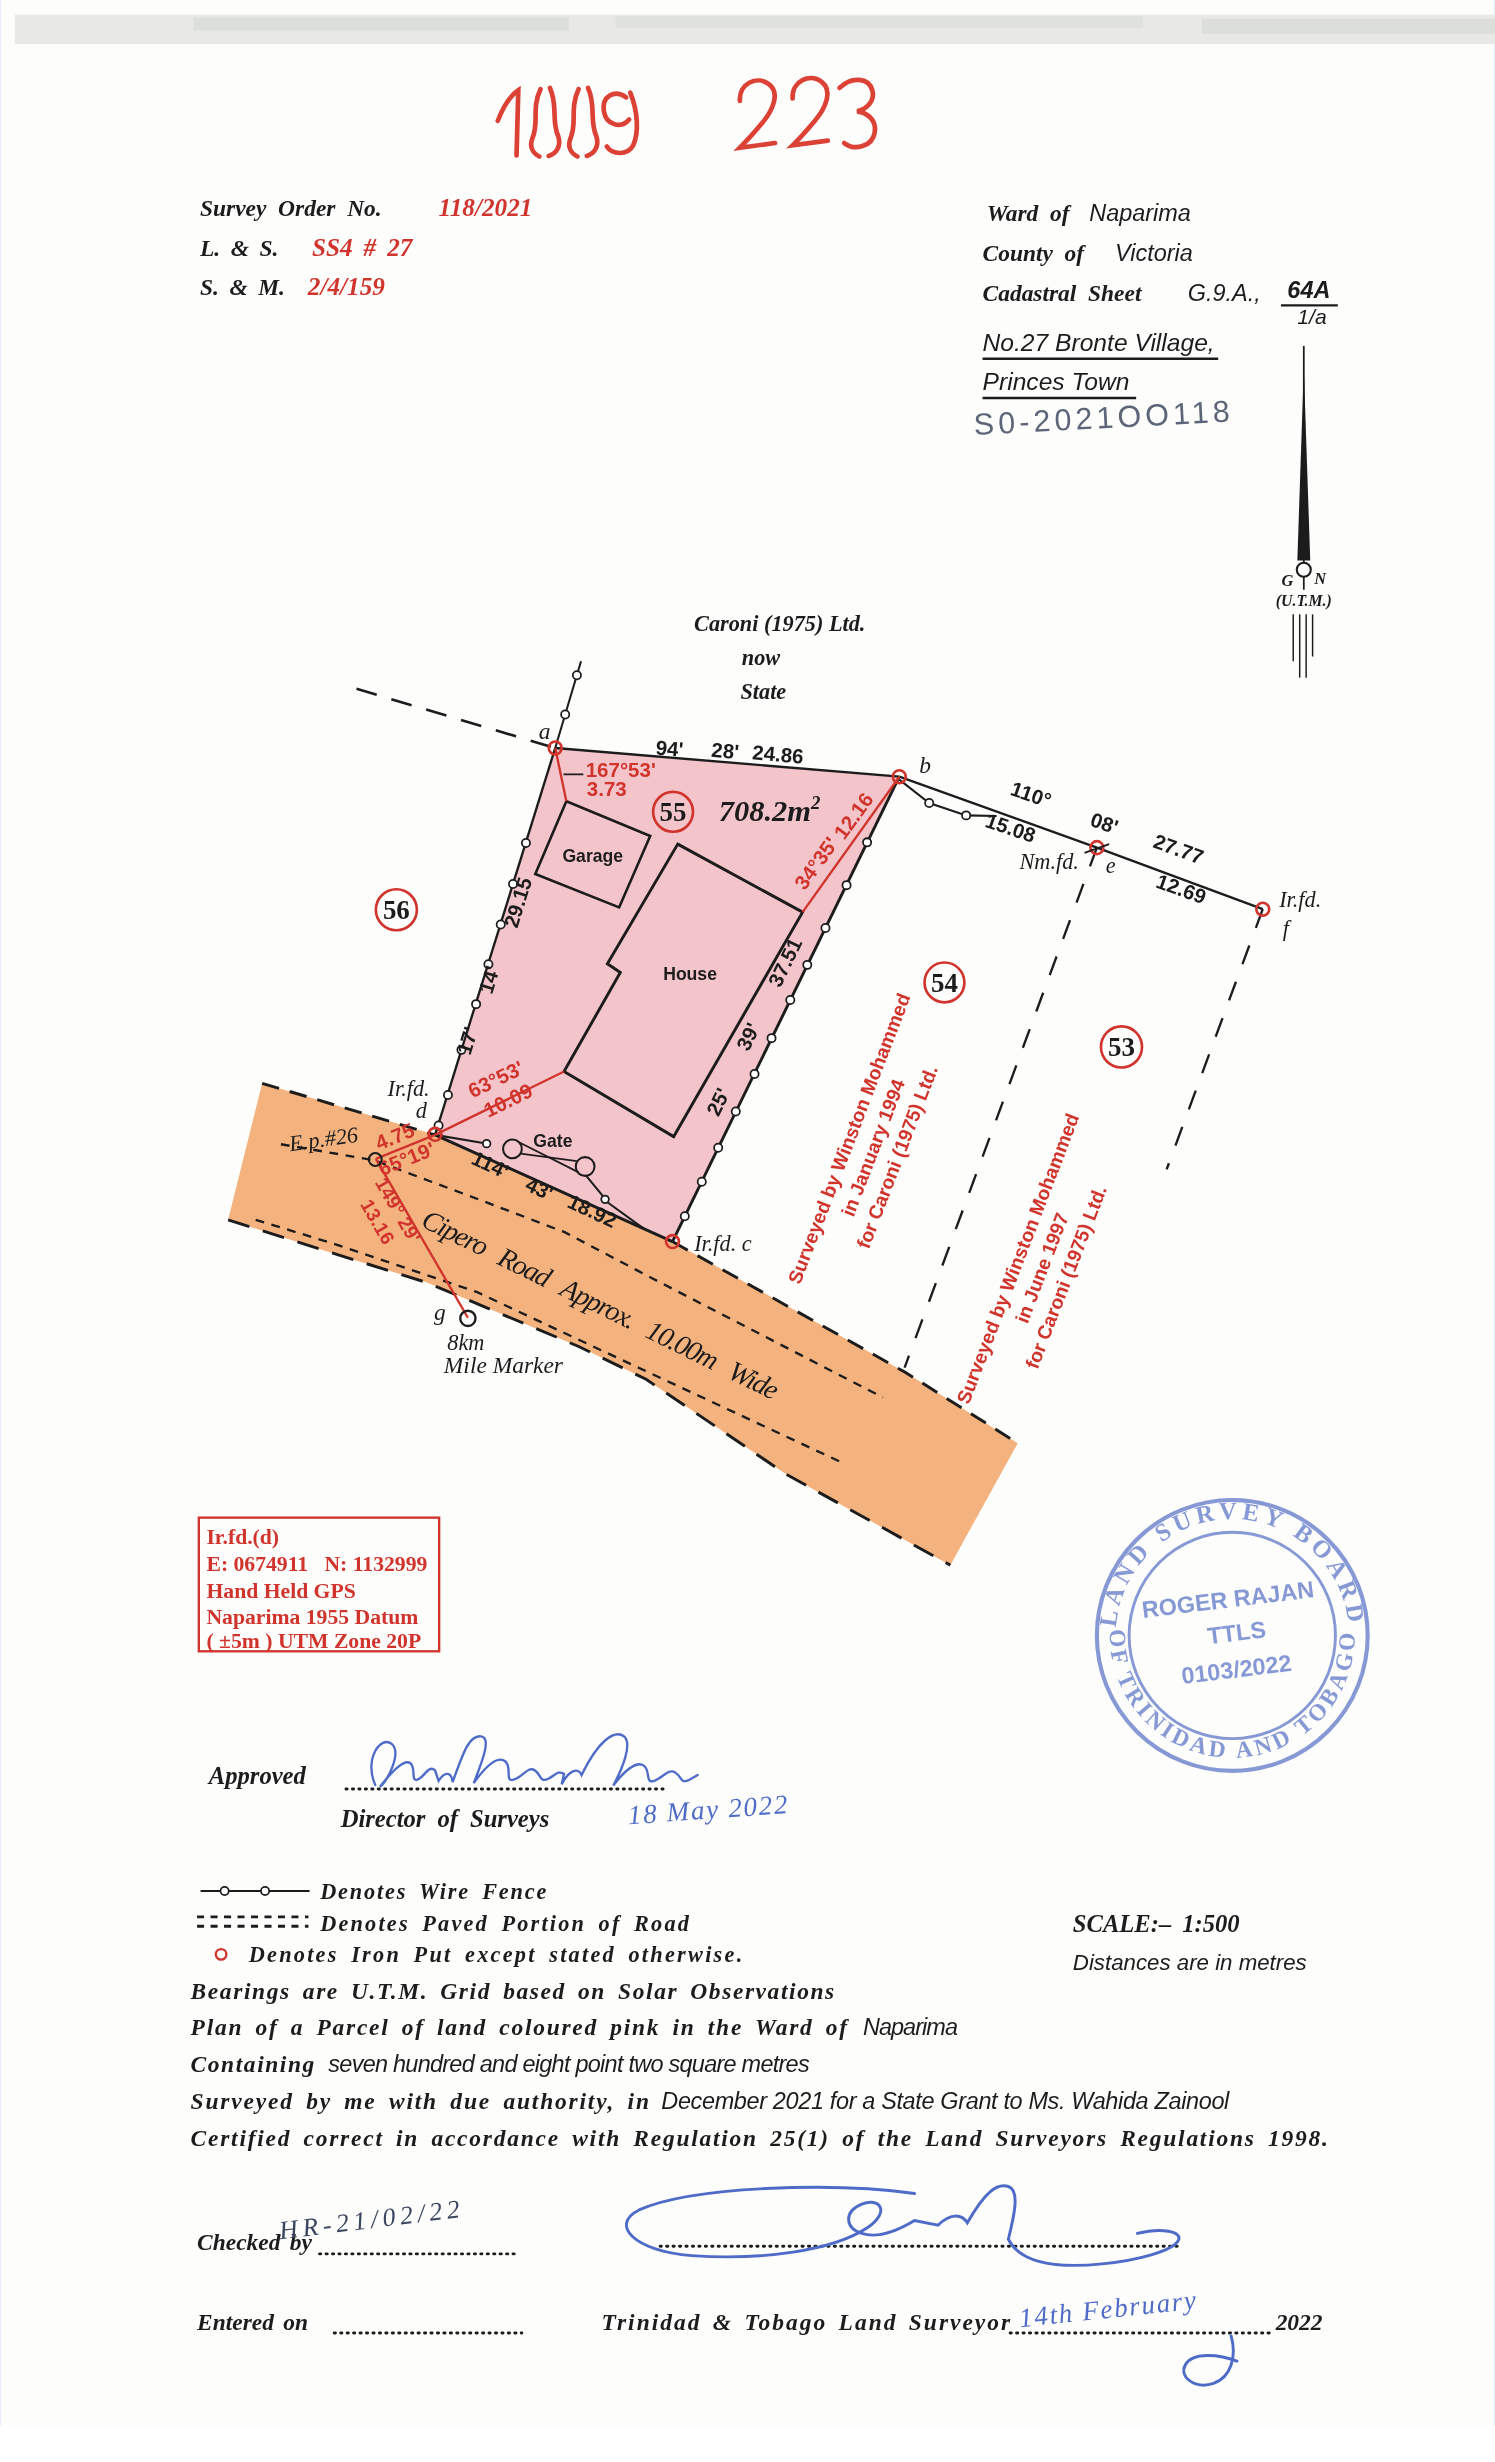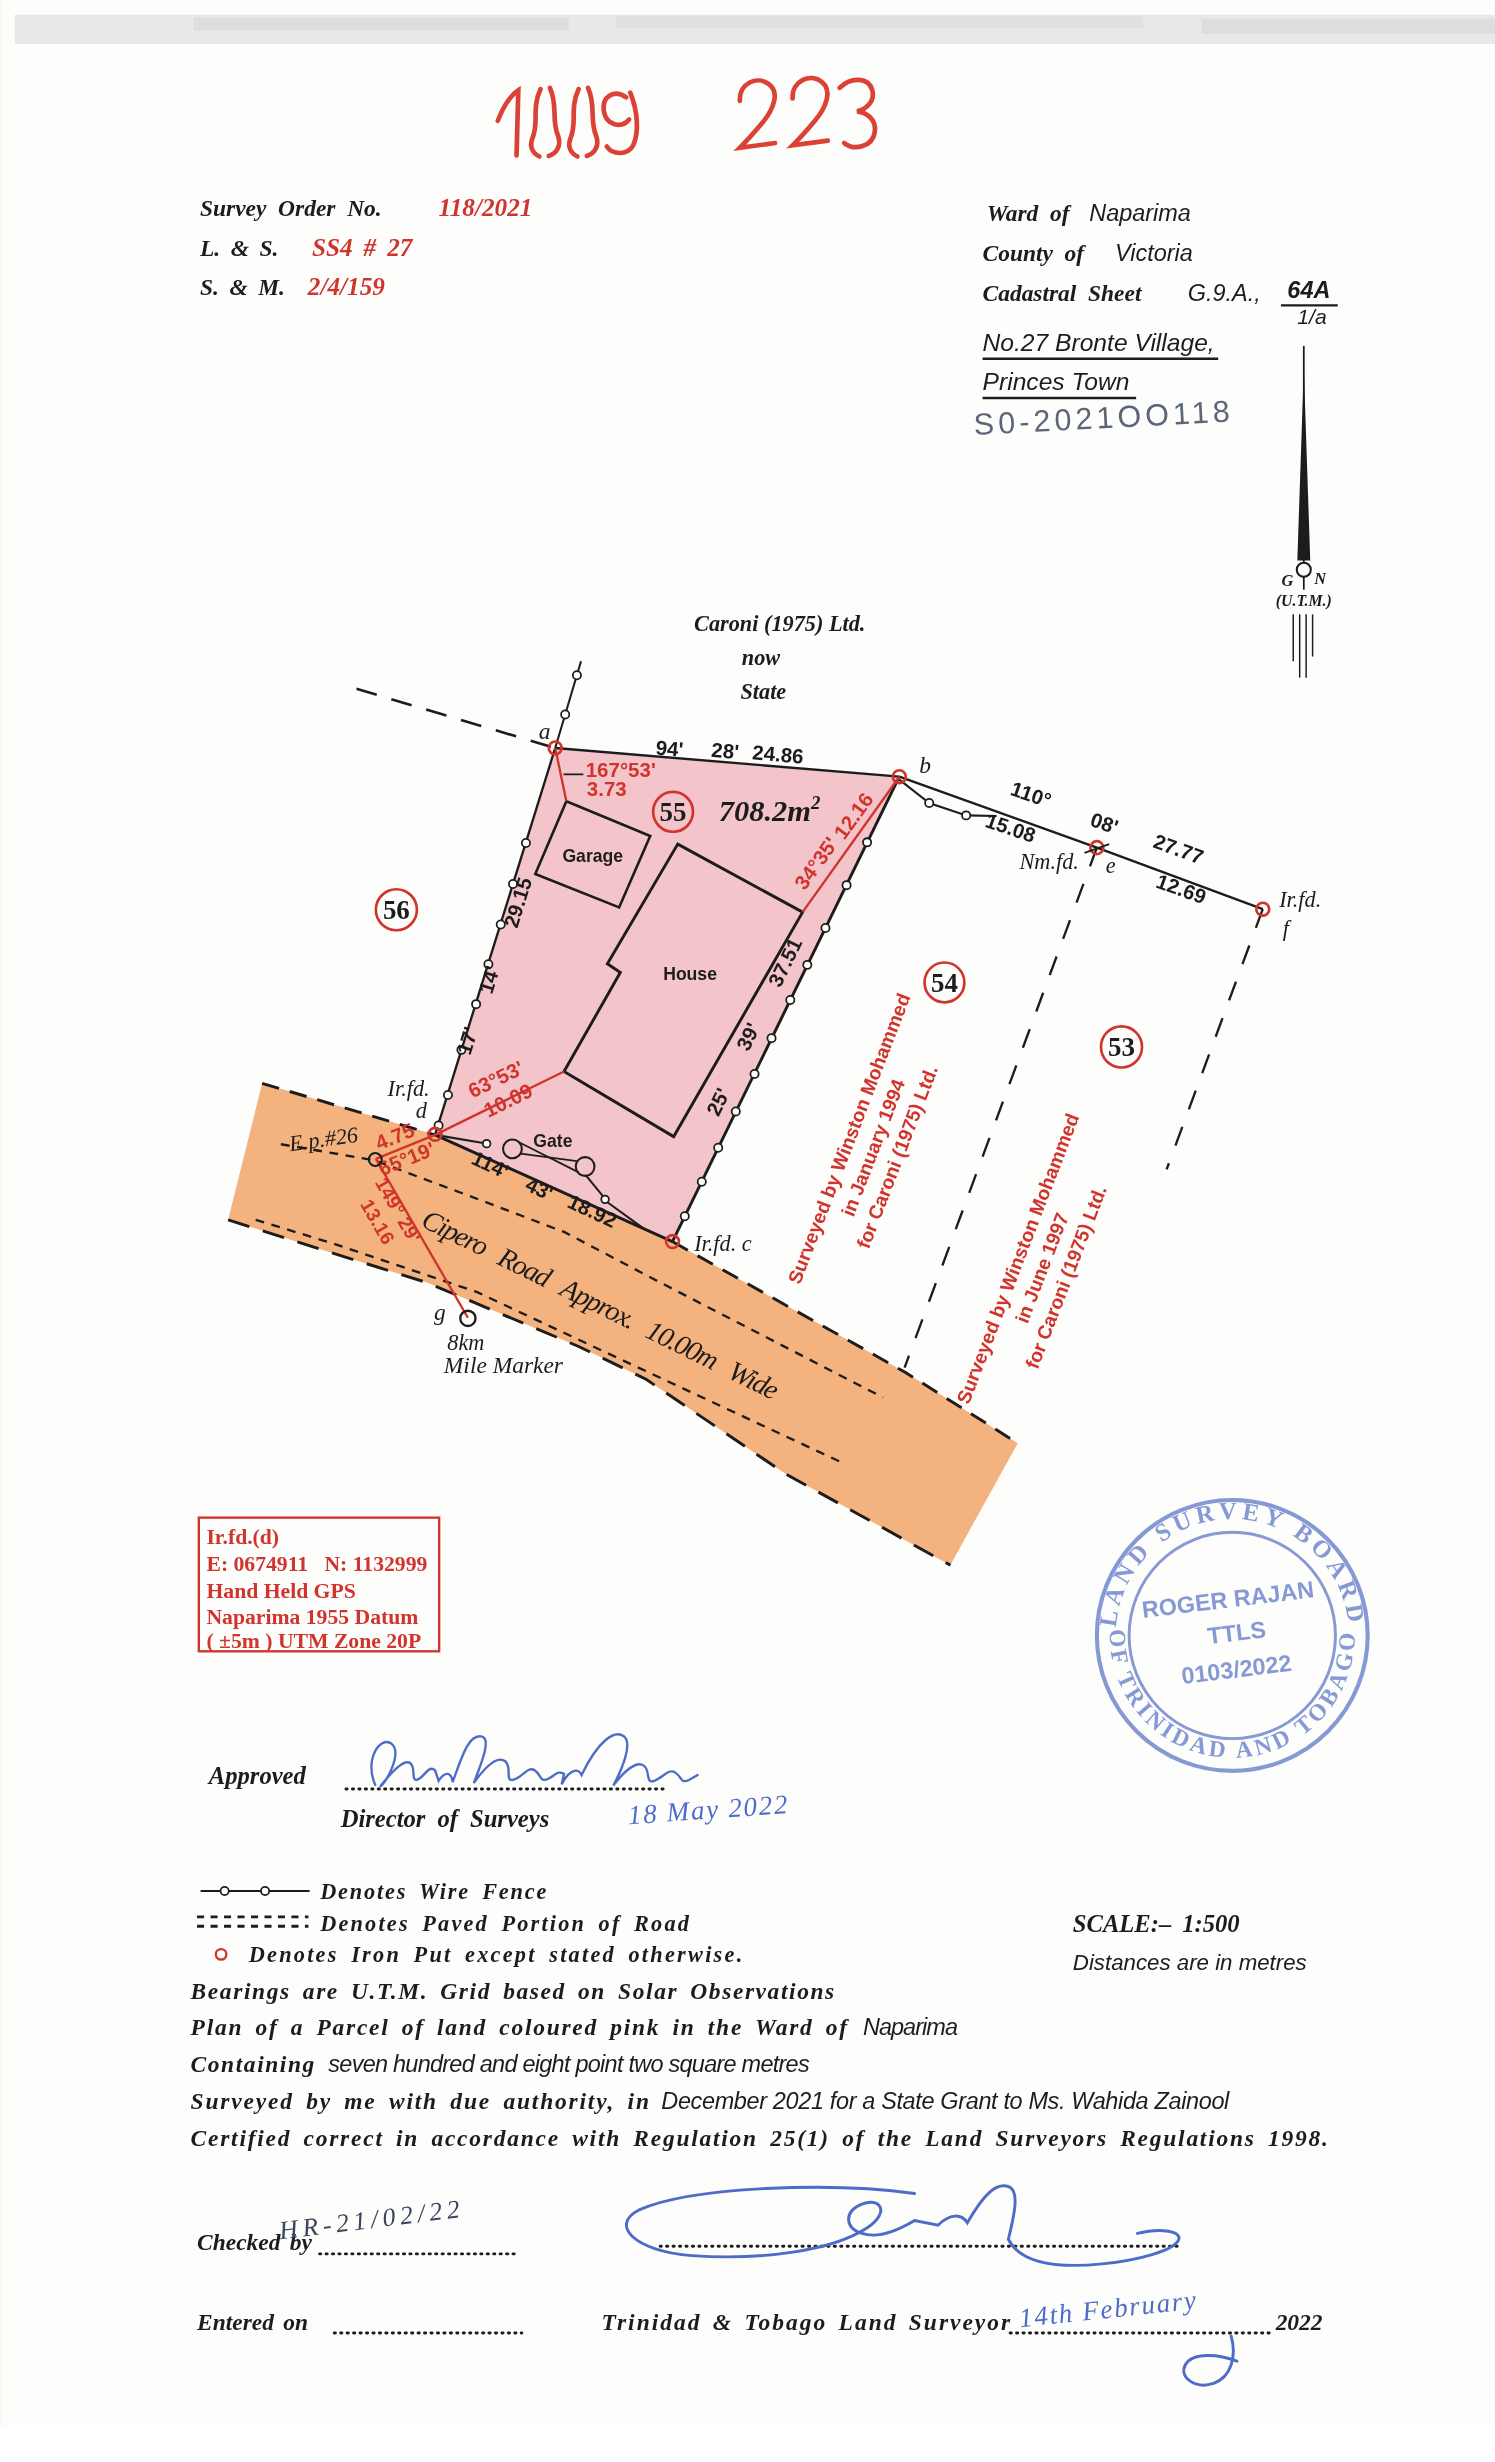--- a/index.html
+++ b/index.html
@@ -1,16 +1,16 @@
 <!DOCTYPE html>
 <html style="font-size:9.4px"><head>
 <meta charset="utf-8">
 <style>
 html,body{margin:0;padding:0;background:#ffffff;}
-#page{position:relative;width:1495px;height:2426px;background:#fca5a5;overflow:hidden;}
+#page{position:relative;width:1495px;height:2426px;background:#1d4ed8;overflow:hidden;}
 text{fill:#1c1c1c;}
 .bs{font-family:"Liberation Serif",serif;font-weight:bold;font-style:italic;}
 .rs{font-family:"Liberation Serif",serif;font-weight:bold;}
 .is{font-family:"Liberation Serif",serif;font-style:italic;}
 .si{font-family:"Liberation Sans",sans-serif;font-style:italic;}
 .sb{font-family:"Liberation Sans",sans-serif;font-weight:bold;}
 .red{fill:#d0342c;}
 .blue{fill:#4f6bc8;}
 .stamp{fill:#7288cf;}
 .ink{fill:#39445e;}

